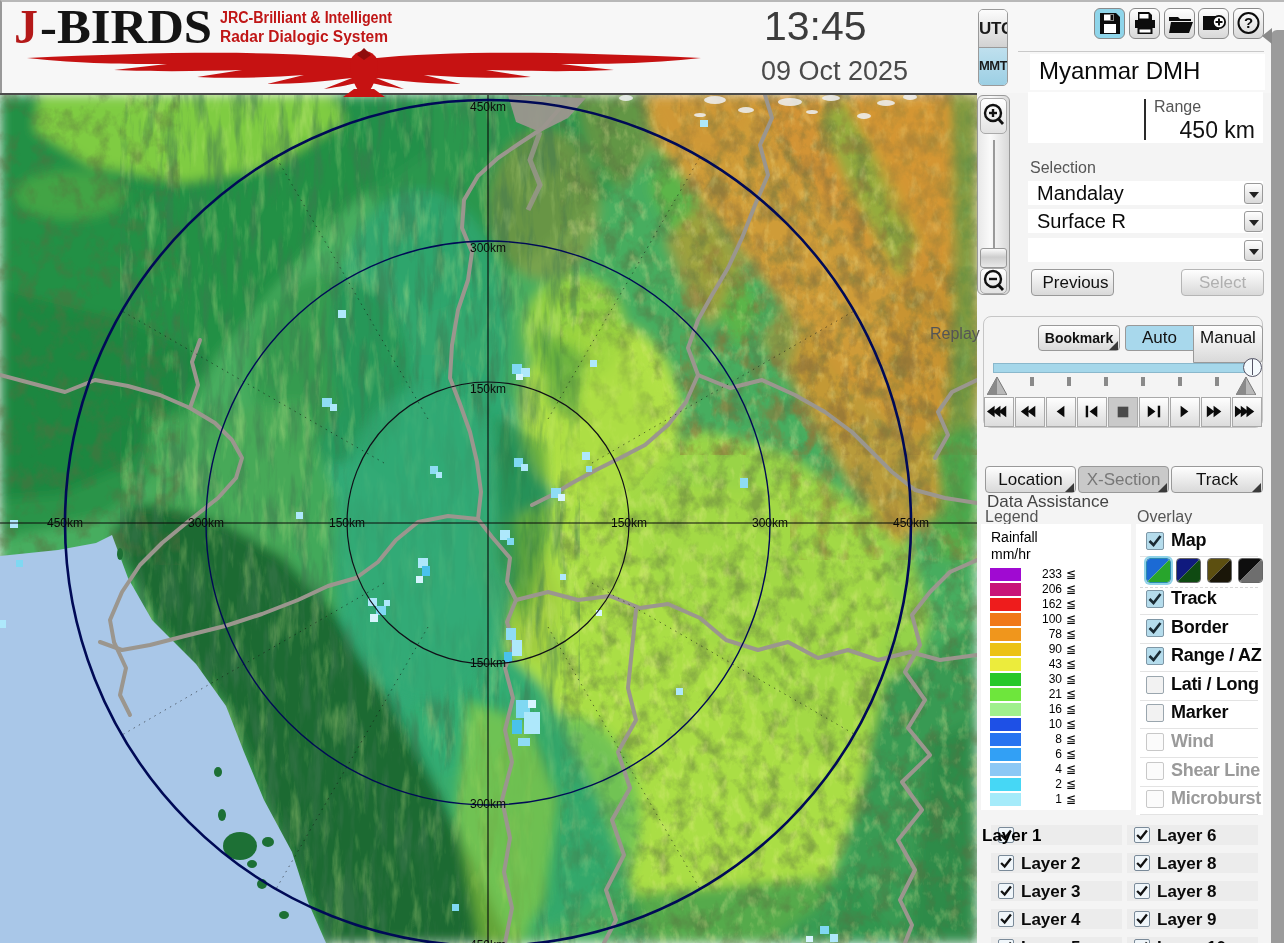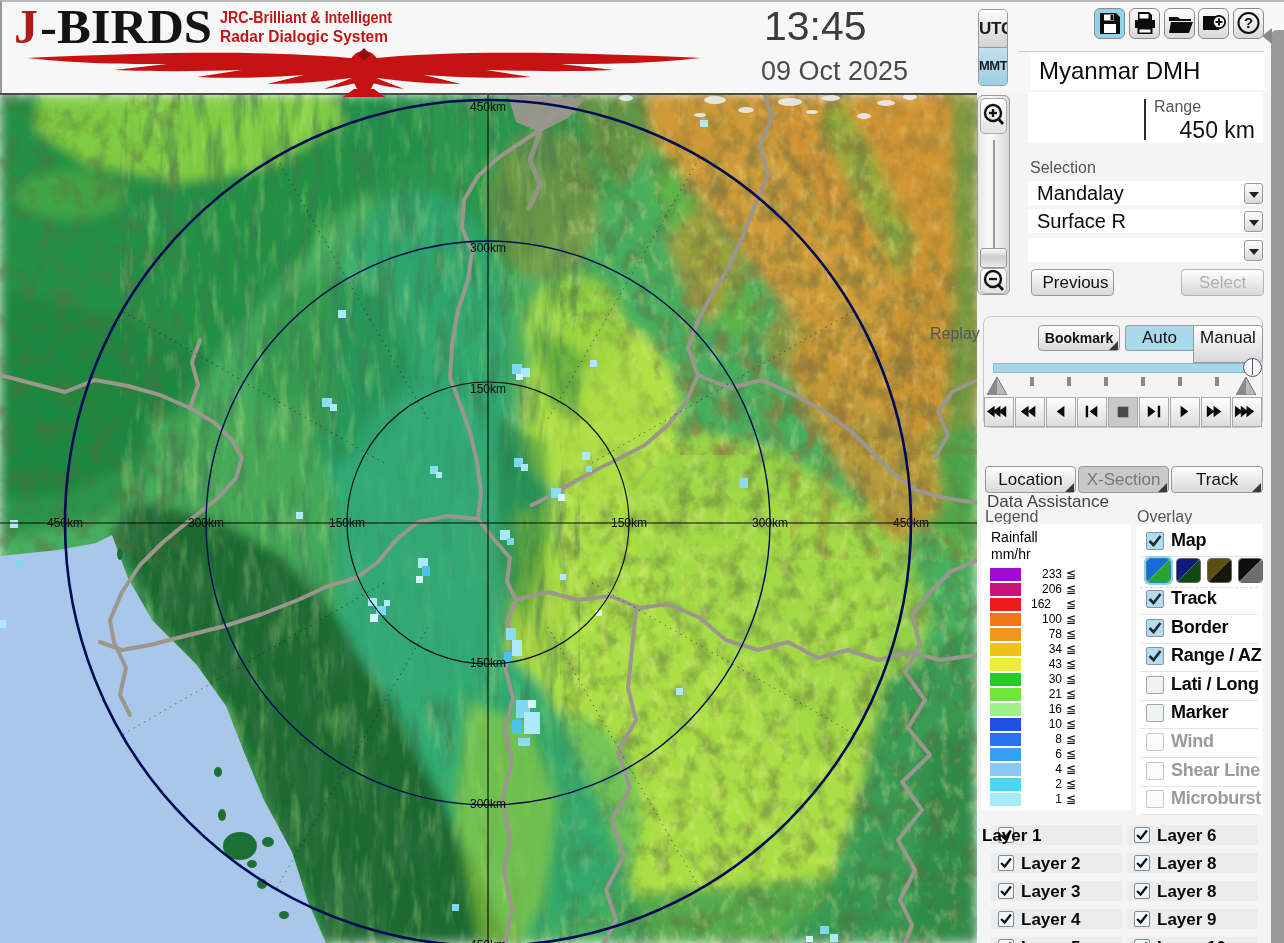--- a/index.html
+++ b/index.html
@@ -362,30 +362,30 @@
 <div style="position:absolute;left:981px;top:524px;width:150px;height:286px;background:#fff;"></div>
 <div style="position:absolute;left:991px;top:529px;font-size:14px;color:#000;">Rainfall</div>
 <div style="position:absolute;left:991px;top:546px;font-size:14px;color:#000;">mm/hr</div>
 <div style="position:absolute;left:990px;top:568px;width:31px;height:13px;background:#a00ad2;"></div>
 <div style="position:absolute;left:1020px;top:567px;width:42px;text-align:right;font-size:12px;color:#000;">233</div>
 <div style="position:absolute;left:1066px;top:567px;font-size:12px;color:#000;">≦</div>
 <div style="position:absolute;left:990px;top:583px;width:31px;height:13px;background:#c81478;"></div>
 <div style="position:absolute;left:1020px;top:582px;width:42px;text-align:right;font-size:12px;color:#000;">206</div>
 <div style="position:absolute;left:1066px;top:582px;font-size:12px;color:#000;">≦</div>
 <div style="position:absolute;left:990px;top:598px;width:31px;height:13px;background:#ee1c1c;"></div>
-<div style="position:absolute;left:1020px;top:597px;width:42px;text-align:center;font-size:12px;color:#000;">162</div>
+<div style="position:absolute;left:1020px;top:597px;width:42px;text-align:right;font-size:12px;color:#000;">162</div>
 <div style="position:absolute;left:1066px;top:597px;font-size:12px;color:#000;">≦</div>
 <div style="position:absolute;left:990px;top:613px;width:31px;height:13px;background:#f07818;"></div>
 <div style="position:absolute;left:1020px;top:612px;width:42px;text-align:right;font-size:12px;color:#000;">100</div>
 <div style="position:absolute;left:1066px;top:612px;font-size:12px;color:#000;">≦</div>
 <div style="position:absolute;left:990px;top:628px;width:31px;height:13px;background:#f0961c;"></div>
 <div style="position:absolute;left:1020px;top:627px;width:42px;text-align:right;font-size:12px;color:#000;">78</div>
 <div style="position:absolute;left:1066px;top:627px;font-size:12px;color:#000;">≦</div>
 <div style="position:absolute;left:990px;top:643px;width:31px;height:13px;background:#ecc214;"></div>
-<div style="position:absolute;left:1020px;top:642px;width:42px;text-align:right;font-size:12px;color:#000;">34</div>
+<div style="position:absolute;left:1020px;top:642px;width:42px;text-align:right;font-size:12px;color:#000;">90</div>
 <div style="position:absolute;left:1066px;top:642px;font-size:12px;color:#000;">≦</div>
 <div style="position:absolute;left:990px;top:658px;width:31px;height:13px;background:#ecec3c;"></div>
 <div style="position:absolute;left:1020px;top:657px;width:42px;text-align:right;font-size:12px;color:#000;">43</div>
 <div style="position:absolute;left:1066px;top:657px;font-size:12px;color:#000;">≦</div>
 <div style="position:absolute;left:990px;top:673px;width:31px;height:13px;background:#28c828;"></div>
 <div style="position:absolute;left:1020px;top:672px;width:42px;text-align:right;font-size:12px;color:#000;">30</div>
 <div style="position:absolute;left:1066px;top:672px;font-size:12px;color:#000;">≦</div>
 <div style="position:absolute;left:990px;top:688px;width:31px;height:13px;background:#6ee63c;"></div>
 <div style="position:absolute;left:1020px;top:687px;width:42px;text-align:right;font-size:12px;color:#000;">21</div>
 <div style="position:absolute;left:1066px;top:687px;font-size:12px;color:#000;">≦</div>

